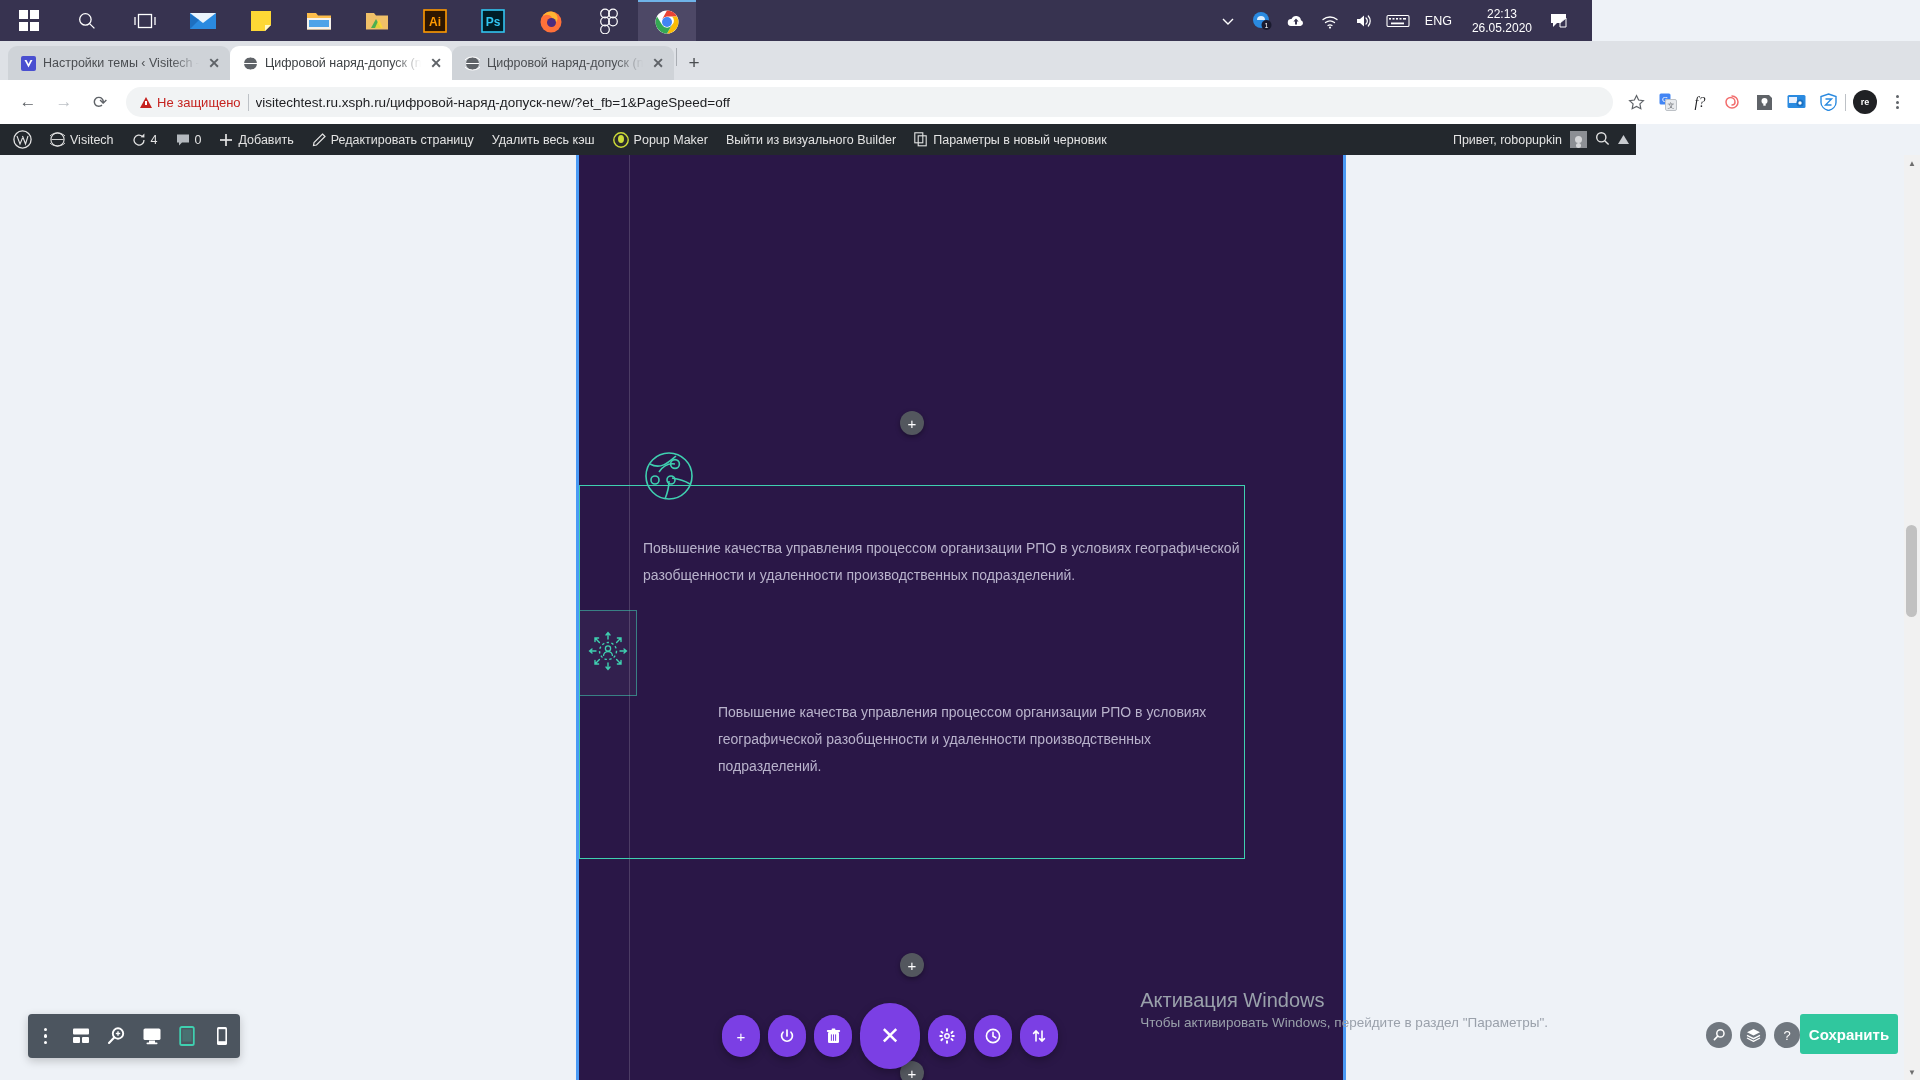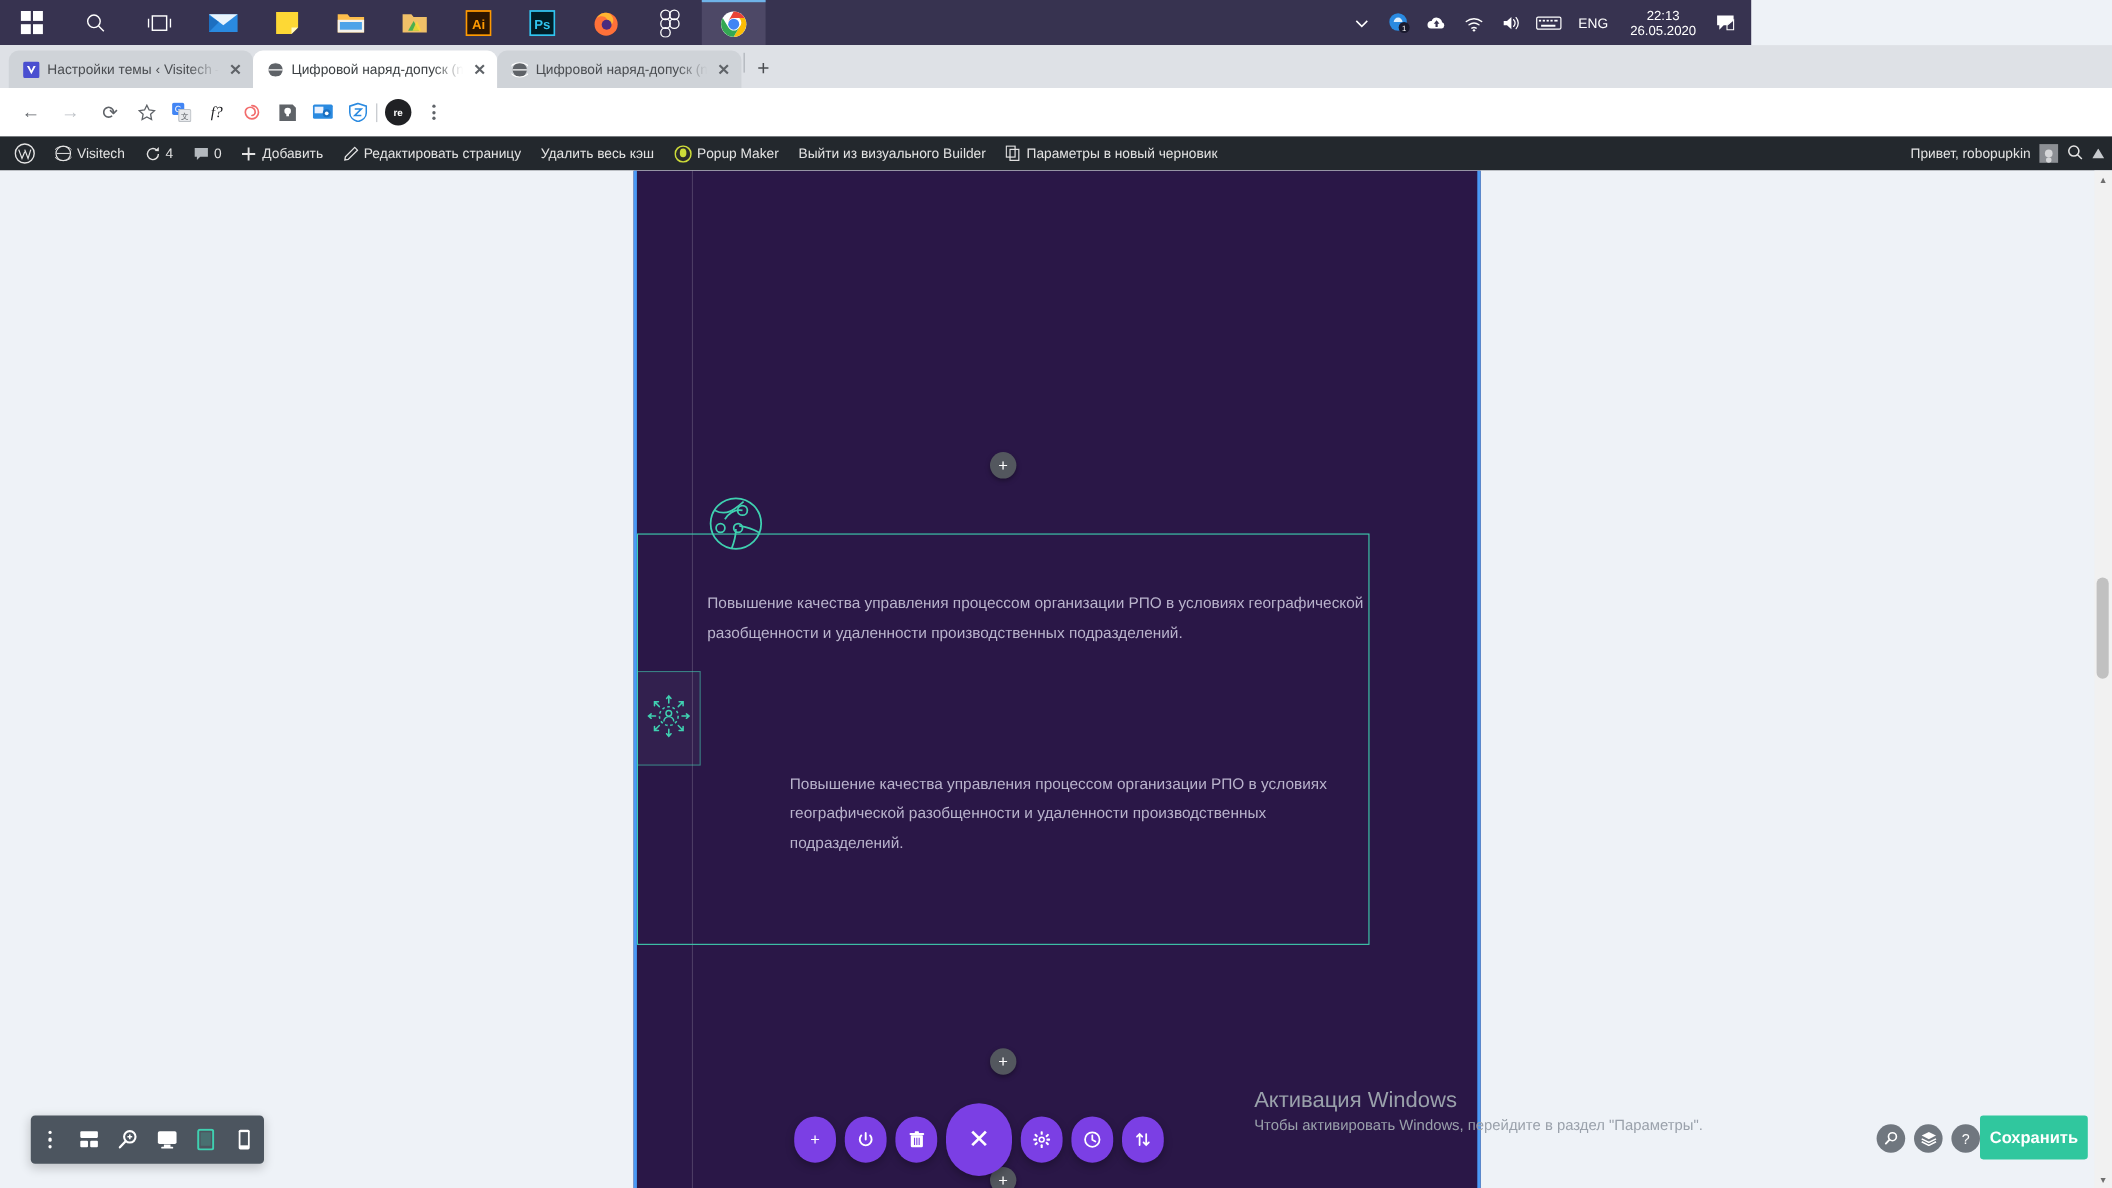--- a/index.html
+++ b/index.html
@@ -18,21 +18,21 @@
   .tb-left { display: flex; align-items: center; height: 41px; }
   .tb-item {
     width: 58px; height: 41px;
     display: flex; align-items: center; justify-content: center;
   }
   .tb-item.active { background: #4d4866; border-top: 2px solid #6fb3e8; }
   .win-logo { display: grid; grid-template-columns: 9px 9px; grid-template-rows: 9px 9px; gap: 2.5px; }
   .win-logo i { background: #fff; display: block; }
   .tb-right {
     position: absolute; right: 0; top: 0; height: 41px;
-    display: flex; align-items: center; gap: 0px; padding-right: 6px;
+    display: flex; align-items: center; gap: 0px; padding-right: 16px;
     color: #fff; font-size: 12px;
   }
   .tray-ico { width: 34px; height: 41px; display: flex; align-items: center; justify-content: center; }
   .clock { text-align: center; line-height: 14px; font-size: 12px; padding: 0 10px; color:#fff; }
   .lang { font-size: 12.5px; padding: 0 10px; color: #fff; }
 
   
   .tabstrip {
     position: absolute; top: 41px; left: 0; width: 1920px; height: 39px;
     background: #dee1e6; display: flex; align-items: flex-end; padding-left: 8px;
@@ -77,21 +77,21 @@
   .url { white-space: nowrap; overflow: hidden; }
   .tb-icons { display:flex; align-items:center; gap: 2px; }
   .ext-ico { width: 30px; height: 30px; display:flex; align-items:center; justify-content:center; }
   .avatar-round { width:24px;height:24px;border-radius:50%;background:#202124;display:flex;align-items:center;justify-content:center;
                   color:#fff;font-size:9px;font-weight:700;margin:0 5px;}
   .kebab { width:26px;height:30px;display:flex;flex-direction:column;align-items:center;justify-content:center;gap:2.5px;}
   .kebab i{width:3px;height:3px;border-radius:50%;background:#5f6368;display:block;}
 
   
   .wpbar {
-    position: absolute; top: 124px; left: 0; width: 1920px; height: 31px;
+    position: absolute; top: 124px; left: 0; width: 1636px; height: 31px;
     background: #23282d; display: flex; align-items: flex-start;
     font-size: 12.5px; color: #e3e3e3; padding-left: 4px;
   }
   .wpitem { display:flex; align-items:center; gap:5px; padding: 0 9px; height: 31px; white-space: nowrap; }
   .wpbar-right { position:absolute; right: 26px; top:0; height:31px; display:flex; align-items:center; gap:8px; }
   .wp-avatar { width:17px; height:17px; background:#8c8f94; display:flex;align-items:center;justify-content:center; }
   .wp-avatar::after{content:"";width:7px;height:7px;border-radius:50%;background:#d5d6d8;box-shadow:0 6px 0 -1px #d5d6d8;}
   .wp-scroll-up { position:absolute; right:4px; top:0; width:18px; height:31px; display:flex;align-items:center;justify-content:center; }
 
   
@@ -365,20 +365,28 @@
     <span class="tclose">✕</span>
   </div>
   <div class="tab-sep"></div>
   <div class="newtab">+</div>
 </div>
 
 <div class="toolbar">
   <span class="nav-btn">←</span>
   <span class="nav-btn dim">→</span>
   <span class="nav-btn">⟳</span>
+  <div class="omnibox">
+    <span class="notsecure">
+      <span class="warn-tri"></span>
+      <span>Не защищено</span>
+    </span>
+    <span class="vbar"></span>
+    <span class="url">visitechtest.ru.xsph.ru/цифровой-наряд-допуск-new/?et_fb=1&amp;PageSpeed=off</span>
+  </div>
   <div class="tb-icons">
     <span class="ext-ico">
       <svg width="17" height="17" viewBox="0 0 17 17">
           <path d="M8.5 1.6 l2.1 4.4 4.8 .6 -3.5 3.3 .9 4.8 -4.3-2.3 -4.3 2.3 .9-4.8 -3.5-3.3 4.8-.6 z" fill="none" stroke="#5f6368" stroke-width="1.2"></path>
         </svg>
     </span>
     <span class="ext-ico">
       <svg width="18" height="18" viewBox="0 0 18 18">
           <rect x="0.5" y="0.5" width="11" height="11" rx="1.5" fill="#4285f4"></rect>
           <text x="6" y="9" font-size="8" fill="#fff" text-anchor="middle" font-family="Liberation Sans, sans-serif">G</text>

